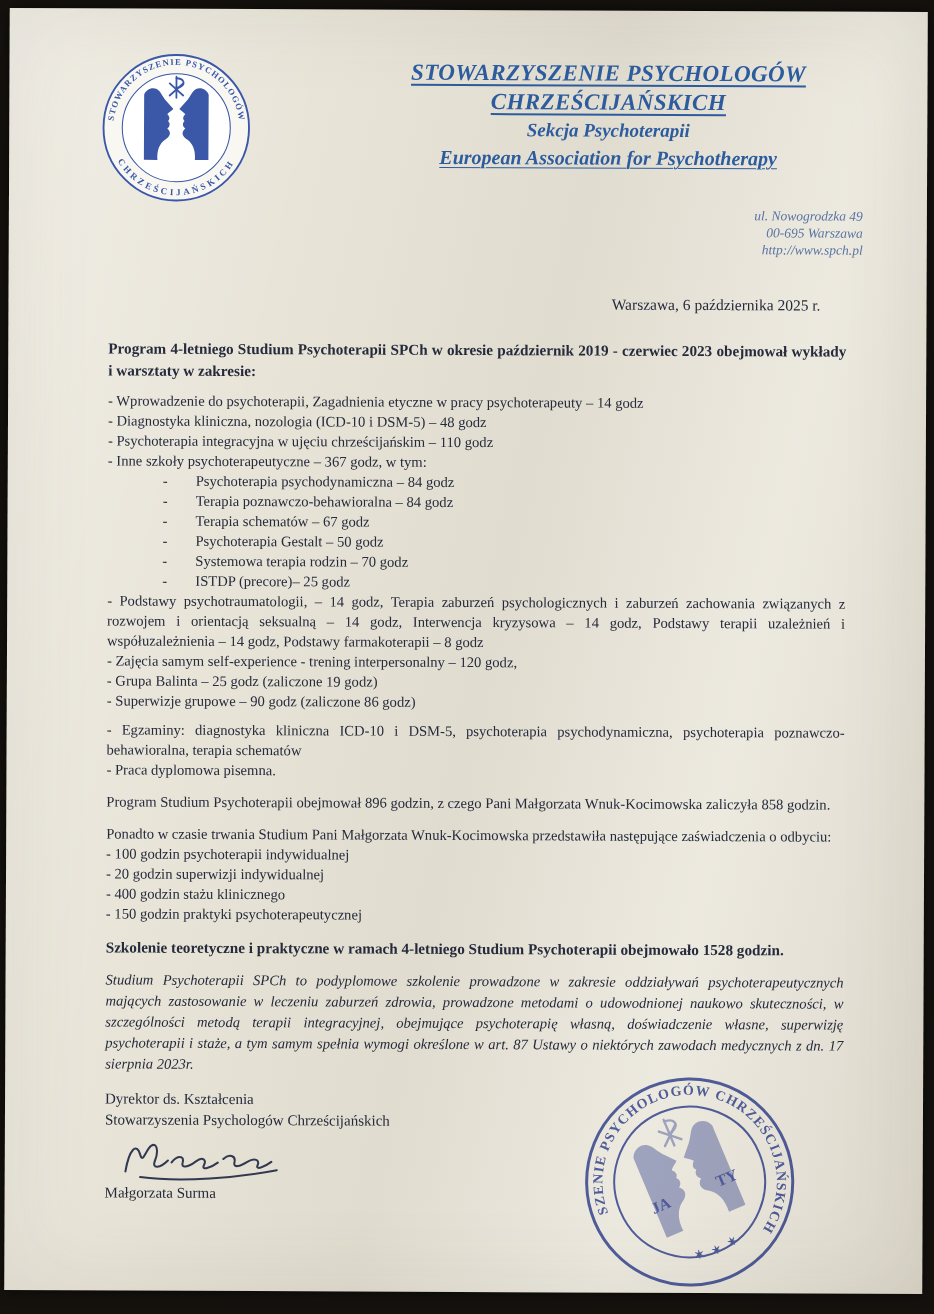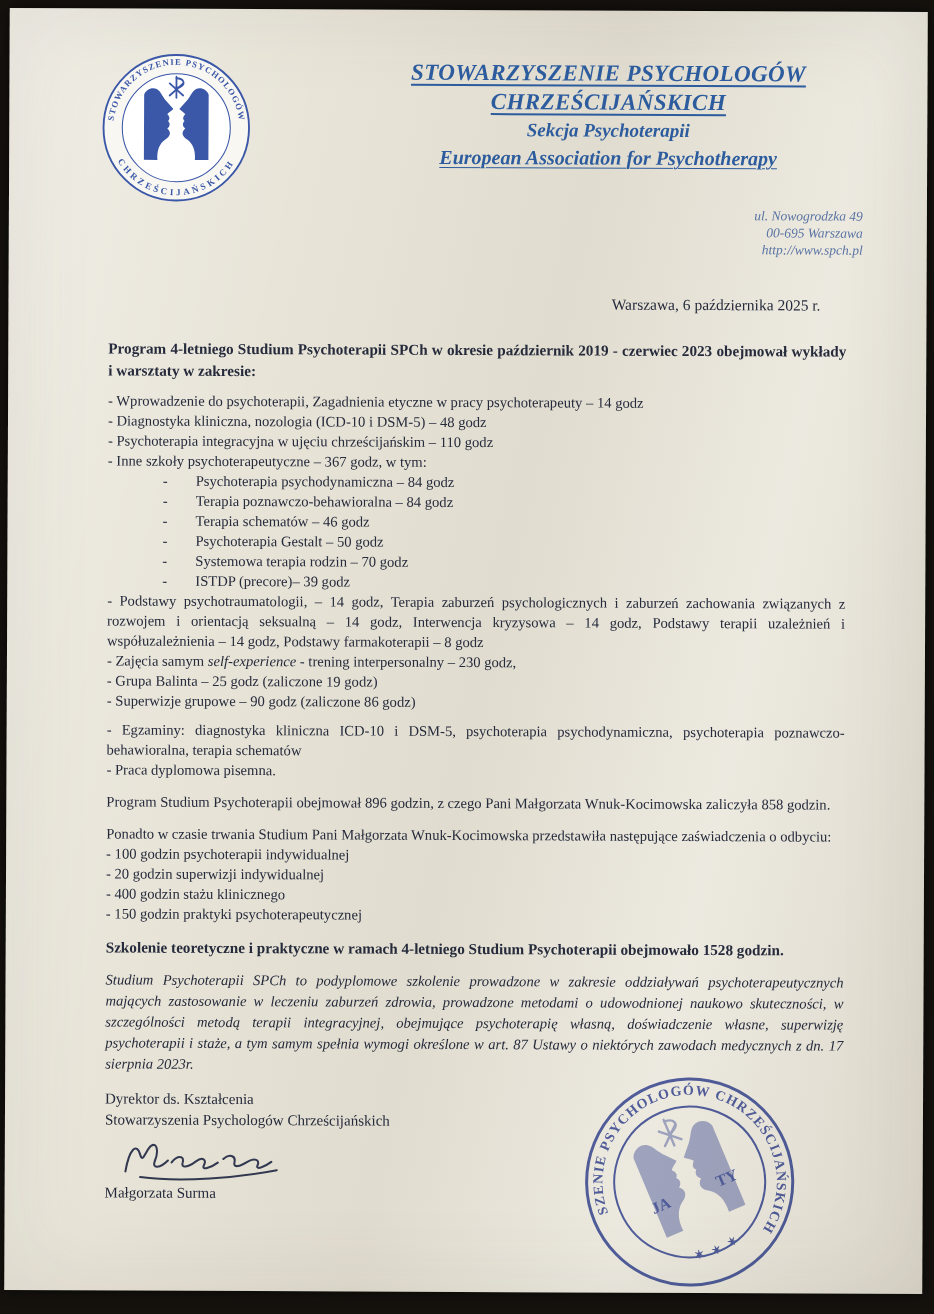--- a/index.html
+++ b/index.html
@@ -48,21 +48,21 @@
   main p{margin:0;}
   .p-intro{font-weight:bold;font-size:15.2px;line-height:22px;text-align:justify;margin-bottom:9px;}
   .course-line{}
   .subitem{display:flex;padding-left:55px;}
   .subitem .dash{flex:0 0 33px;}
   .p-just{text-align:justify;}
   .mt-sm{margin-top:9px;}
   .mt-md{margin-top:12px;}
   .summary-bold{font-weight:bold;font-size:15.2px;line-height:22px;text-align:justify;margin-top:13px;}
   .legal{font-style:italic;text-align:justify;margin-top:11px;font-size:14.6px;line-height:21px;}
-  .italic{font-style:italic;}
+  .italic{}
   
   .sig-block{margin-top:14px;font-size:15px;line-height:21px;}
   .sig-script{margin:4px 0 0 6px;height:48px;}
   
   .stamp{
     position:absolute;right:124px;bottom:2px;width:218px;height:218px;
     transform:rotate(-23deg);opacity:.88;color:#3e4fa5;
     mix-blend-mode:multiply;
   }
   .stamp svg text{font-weight:bold;}
@@ -137,39 +137,39 @@
       <div class="subitem">
           <span class="dash">-</span>
           <span>Psychoterapia psychodynamiczna – 84 godz</span>
         </div>
       <div class="subitem">
           <span class="dash">-</span>
           <span>Terapia poznawczo-behawioralna – 84 godz</span>
         </div>
       <div class="subitem">
           <span class="dash">-</span>
-          <span>Terapia schematów – 46 godz</span>
+          <span>Terapia schematów – 67 godz</span>
         </div>
       <div class="subitem">
           <span class="dash">-</span>
           <span>Psychoterapia Gestalt – 50 godz</span>
         </div>
       <div class="subitem">
           <span class="dash">-</span>
           <span>Systemowa terapia rodzin – 70 godz</span>
         </div>
       <div class="subitem">
           <span class="dash">-</span>
-          <span>ISTDP (precore)– 39 godz</span>
+          <span>ISTDP (precore)– 25 godz</span>
         </div>
     </div>
 
     <p class="p-just">- Podstawy psychotraumatologii, – 14 godz, Terapia zaburzeń psychologicznych i zaburzeń zachowania związanych z rozwojem i orientacją seksualną – 14 godz, Interwencja kryzysowa – 14 godz, Podstawy terapii uzależnień i współuzależnienia – 14 godz, Podstawy farmakoterapii – 8 godz</p>
 
-    <div class="course-line"><span>- Zajęcia samym </span><span class="italic">self-experience</span><span> - trening interpersonalny – 230 godz,</span></div>
+    <div class="course-line"><span>- Zajęcia samym </span><span class="italic">self-experience</span><span> - trening interpersonalny – 120 godz,</span></div>
     <div class="course-line">- Grupa Balinta – 25 godz (zaliczone 19 godz)</div>
     <div class="course-line">- Superwizje grupowe – 90 godz (zaliczone 86 godz)</div>
 
     <p class="p-just mt-sm">- Egzaminy: diagnostyka kliniczna ICD-10 i DSM-5, psychoterapia psychodynamiczna, psychoterapia poznawczo-behawioralna, terapia schematów</p>
     <div class="course-line">- Praca dyplomowa pisemna.</div>
 
     <p class="p-just mt-md">Program Studium Psychoterapii obejmował 896 godzin, z czego Pani Małgorzata Wnuk-Kocimowska zaliczyła 858 godzin.</p>
 
     <p class="p-just mt-md">Ponadto w czasie trwania Studium Pani Małgorzata Wnuk-Kocimowska przedstawiła następujące zaświadczenia o odbyciu:</p>
     <div>

